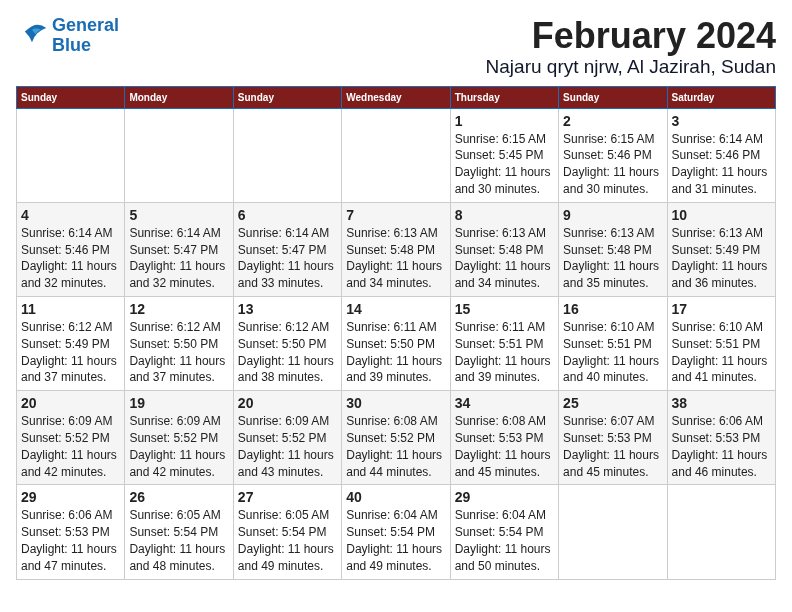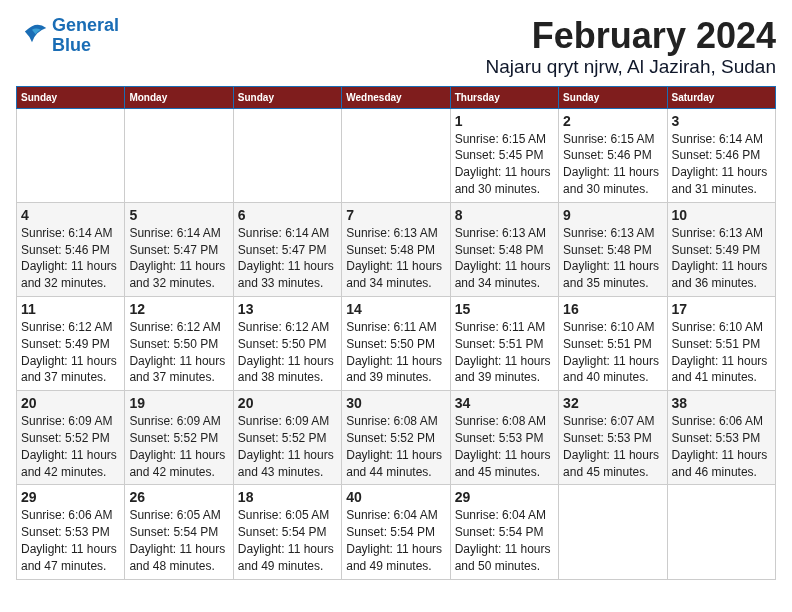--- a/index.html
+++ b/index.html
@@ -207,39 +207,39 @@
         </td>
         <td>
           <div class="day-num">30</div>
           <div class="day-info">Sunrise: 6:08 AM<br>Sunset: 5:52 PM<br>Daylight: 11 hours and 44 minutes.</div>
         </td>
         <td>
           <div class="day-num">34</div>
           <div class="day-info">Sunrise: 6:08 AM<br>Sunset: 5:53 PM<br>Daylight: 11 hours and 45 minutes.</div>
         </td>
         <td>
-          <div class="day-num">32</div>
+          <div class="day-num">25</div>
           <div class="day-info">Sunrise: 6:07 AM<br>Sunset: 5:53 PM<br>Daylight: 11 hours and 45 minutes.</div>
         </td>
         <td>
           <div class="day-num">38</div>
           <div class="day-info">Sunrise: 6:06 AM<br>Sunset: 5:53 PM<br>Daylight: 11 hours and 46 minutes.</div>
         </td>
       </tr>
       <tr>
         <td>
           <div class="day-num">29</div>
           <div class="day-info">Sunrise: 6:06 AM<br>Sunset: 5:53 PM<br>Daylight: 11 hours and 47 minutes.</div>
         </td>
         <td>
           <div class="day-num">26</div>
           <div class="day-info">Sunrise: 6:05 AM<br>Sunset: 5:54 PM<br>Daylight: 11 hours and 48 minutes.</div>
         </td>
         <td>
-          <div class="day-num">18</div>
+          <div class="day-num">27</div>
           <div class="day-info">Sunrise: 6:05 AM<br>Sunset: 5:54 PM<br>Daylight: 11 hours and 49 minutes.</div>
         </td>
         <td>
           <div class="day-num">40</div>
           <div class="day-info">Sunrise: 6:04 AM<br>Sunset: 5:54 PM<br>Daylight: 11 hours and 49 minutes.</div>
         </td>
         <td>
           <div class="day-num">29</div>
           <div class="day-info">Sunrise: 6:04 AM<br>Sunset: 5:54 PM<br>Daylight: 11 hours and 50 minutes.</div>
         </td>

